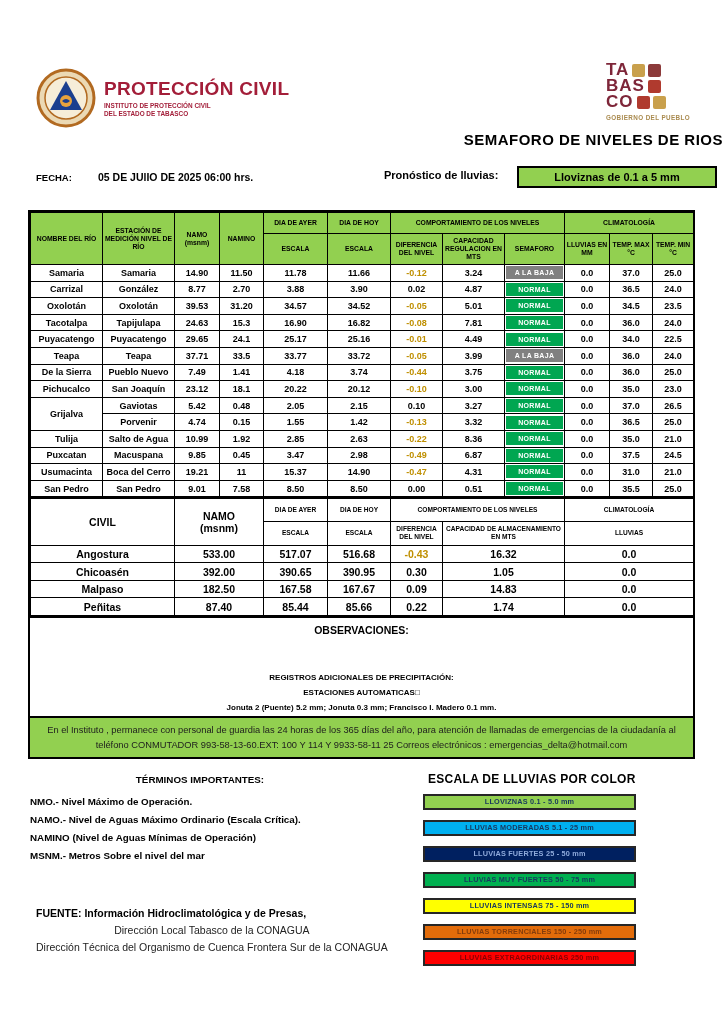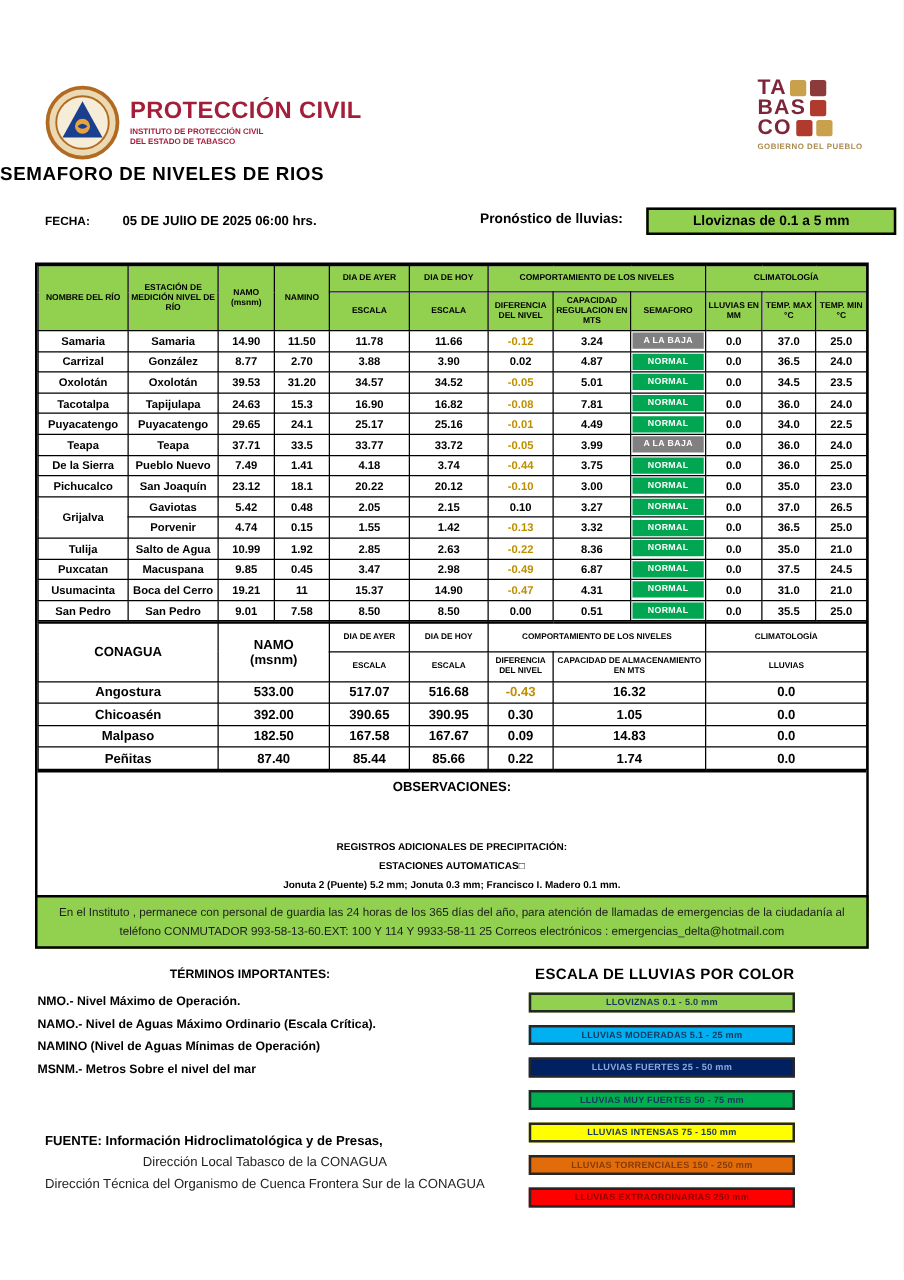--- a/index.html
+++ b/index.html
@@ -12,21 +12,21 @@
   }
   
   .emblem { position:absolute; left:36px; top:68px; width:60px; height:60px; }
   .org-block { position:absolute; left:104px; top:78px; }
   .org-title { font-size:19px; font-weight:800; color:#A31E39; letter-spacing:.3px; }
   .org-sub { font-size:6.4px; font-weight:700; color:#A31E39; line-height:8px; margin-top:2px; }
   .state-logo { position:absolute; left:606px; top:62px; width:95px; text-align:left; }
   .state-line { font-size:17px; font-weight:800; color:#7E2639; line-height:16px; letter-spacing:1px; display:flex; align-items:center; gap:3px;}
   .glyph-sq { display:inline-block; width:13px; height:13px; border-radius:2px; }
   .state-sub { font-size:6.3px; font-weight:700; color:#A98A4E; margin-top:4px; letter-spacing:.4px;}
-  .doc-title { position:absolute; top:131px; left:0; width:100%; text-align:left;
+  .doc-title { position:absolute; top:131px; left:0; width:100%; text-align:right;
                font-size:15px; font-weight:800; letter-spacing:.5px; }
   
   .meta-row { position:absolute; top:168px; left:36px; width:660px; height:22px; }
   .fecha-label { position:absolute; left:0; top:4px; font-size:9.5px; font-weight:800; }
   .fecha-value { position:absolute; left:62px; top:3px; font-size:10.5px; font-weight:800; }
   .pron-label { position:absolute; left:348px; top:1px; font-size:11px; font-weight:800; }
   .pron-box { position:absolute; left:481px; top:-2px; width:200px; height:22px;
               background:#92D050; border:2px solid #000; text-align:center;
               font-size:11px; font-weight:800; line-height:18px; }
   
@@ -386,21 +386,21 @@
         <col style="width:144px">
           <col style="width:89px">
           <col style="width:64px">
           <col style="width:63px">
         <col style="width:52px">
           <col style="width:122px">
           <col style="width:129px">
       </colgroup>
       <thead class="presas-head">
         <tr>
-          <th rowspan="2" class="ph-big">CONAGUA</th>
+          <th rowspan="2" class="ph-big">CIVIL</th>
           <th rowspan="2" class="ph-big">
             <div>NAMO</div>
             <div>(msnm)</div>
           </th>
           <th class="ph-small">DIA DE AYER</th>
           <th class="ph-small">DIA DE HOY</th>
           <th colspan="2" class="ph-small">COMPORTAMIENTO DE LOS NIVELES</th>
           <th class="ph-small">CLIMATOLOGÍA</th>
         </tr>
         <tr>

